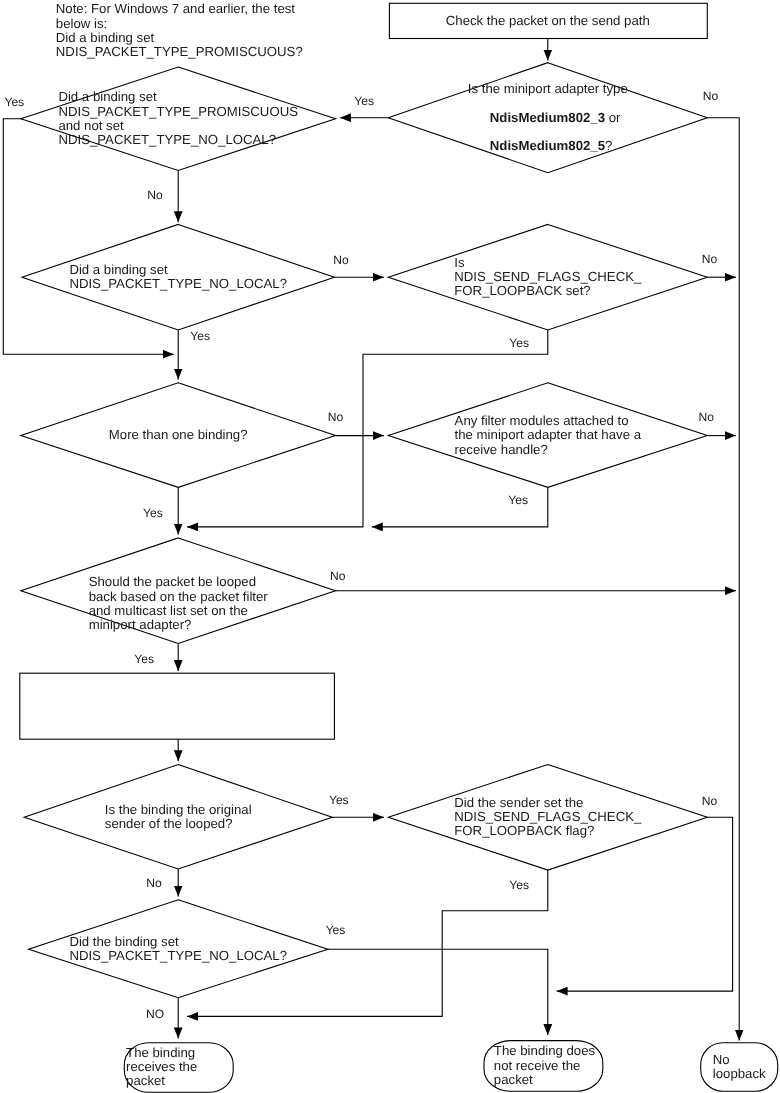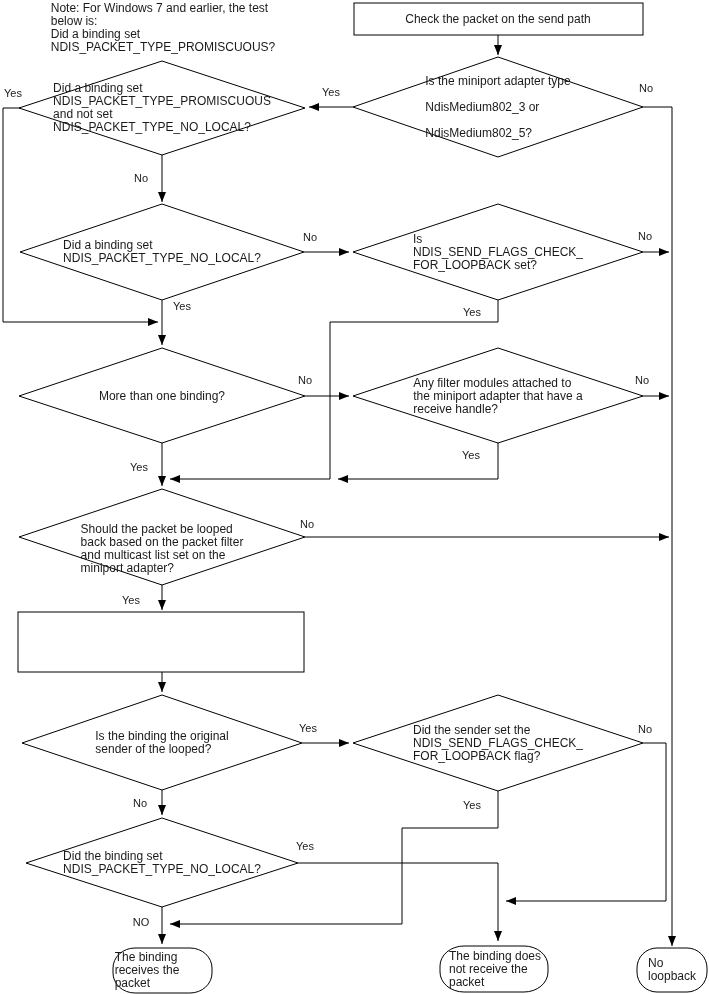--- a/index.html
+++ b/index.html
@@ -10,21 +10,21 @@
   #wires{position:absolute;left:0;top:0;}
   .txt{
     position:absolute;transform:translate(-50%,-50%);
     text-align:left;white-space:pre-line;
     font-size:12px;line-height:13px;color:#1a1a1a;
   }
   .edge{
     position:absolute;transform:translate(-50%,-50%);
     font-size:11px;line-height:12px;white-space:nowrap;color:#1a1a1a;text-align:center;
   }
-  .b{font-weight:normal;}
+  .b{font-weight:bold;margin-left:20px;}
 </style>
 </head>
 <body>
 
 <div id="stage">
 
   <svg id="wires" width="709" height="994" viewBox="0 0 709 994">
     <defs>
       <marker id="arr" viewBox="0 0 10 8" refX="10" refY="4" markerWidth="10" markerHeight="8" orient="auto">
         <path d="M0,0 L10,4 L0,8 Z" fill="#000"></path>

